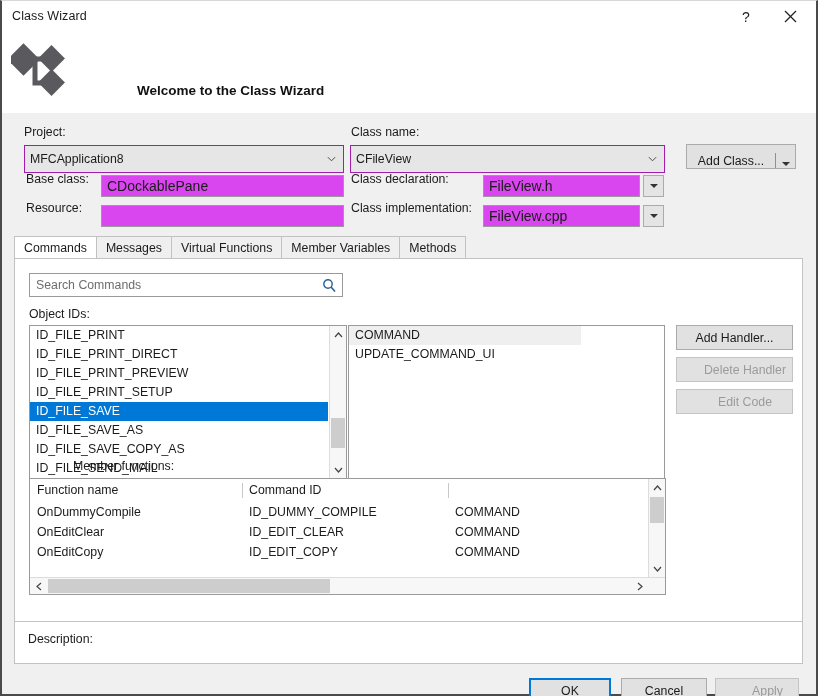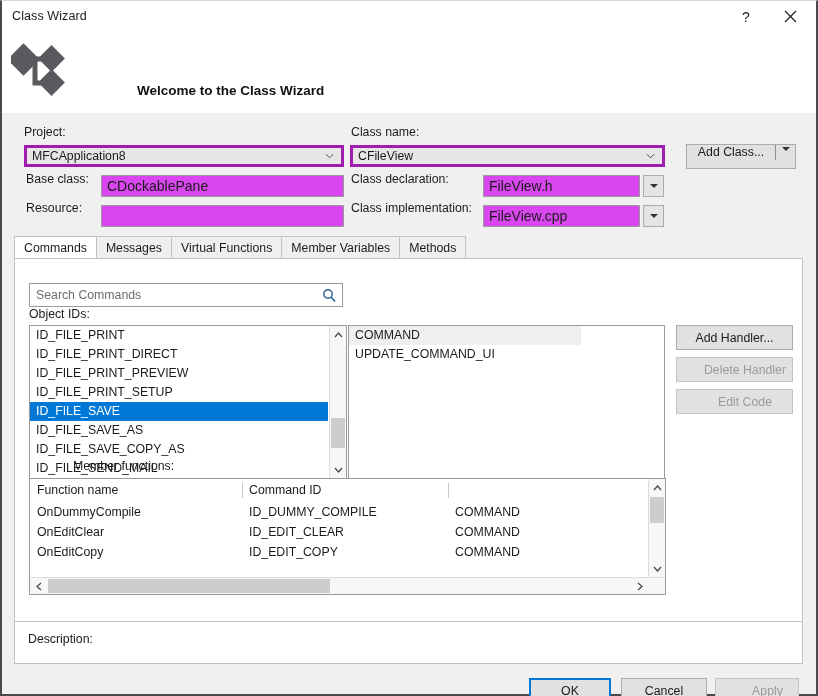--- a/index.html
+++ b/index.html
@@ -52,22 +52,22 @@
   
   #body {
     position: absolute; left: 0; top: 112px; right: 0; bottom: 0;
     background: #f0f0f0;
   }
 
   .lbl { position: absolute; font-size: 12.3px; color: #1b1b1b; white-space: nowrap; }
 
   
   .combo {
-    position: absolute; height: 22px;
-    background: #e6e6e6; border: 3px solid #a21caf;
+    position: absolute; height: 28px;
+    background: #e6e6e6; border: 1px solid #a21caf;
     font-size: 12.3px; color: #1b1b1b;
     display: flex; align-items: center; padding-left: 5px;
   }
   .combo .chev {
     position: absolute; right: 7px; top: 50%; transform: translateY(-50%);
     width: 9px; height: 9px;
   }
   .txtbox {
     position: absolute; height: 22px;
     background: #d946ef; border: 1px solid #9a9a9a;
@@ -86,21 +86,21 @@
     background: #e1e1e1; border: 1px solid #ababab;
     font-size: 12.3px; color: #1b1b1b;
     display: flex; align-items: center; justify-content: center;
   }
   .btn.disabled { color: #9b9b9b; background: #e1e1e1; border-color: #c4c4c4; padding-left: 21px; }
   .btn.focus { border: 2px solid #0078d7; background: #e1e1e1; }
 
   #addclass-wrap {
     position: absolute; left: 684px; top: 143px; width: 110px; height: 25px;
     background: #e1e1e1; border: 1px solid #ababab;
-    display: flex; align-items: flex-start;
+    display: flex; align-items: flex-end;
   }
   #addclass-label { flex: 1; text-align: center; font-size: 12.3px; color: #1b1b1b; }
   #addclass-sep { width: 1px; height: 15px; background: #8f8f8f; }
   #addclass-arrow { width: 19px; display: flex; align-items: center; justify-content: center; }
 
   
   #tabstrip { position: absolute; left: 12px; top: 123px; height: 22px; display: flex; }
   .tab {
     height: 22px; padding: 0 9px;
     font-size: 12.3px; color: #1b1b1b;
@@ -112,21 +112,21 @@
 
   #tabpanel {
     position: absolute; left: 12px; top: 145px; width: 789px; height: 364px;
     background: #ffffff; border: 1px solid #c2c2c2;
   }
 
   
   #searchbox {
     position: absolute; left: 14px; top: 14px; width: 314px; height: 24px;
     background: #ffffff; border: 1px solid #9a9a9a;
-    display: flex; align-items: center; margin-top: 10px;
+    display: flex; align-items: center;
   }
   #search-input {
     flex: 1; border: none; outline: none; background: transparent;
     font-family: "Liberation Sans", sans-serif; font-size: 12.3px;
     color: #6d6d6d; padding-left: 6px;
   }
   #search-input::placeholder { color: #6d6d6d; opacity: 1; }
   #search-icon { width: 26px; display: flex; align-items: center; justify-content: center; }
 
   

